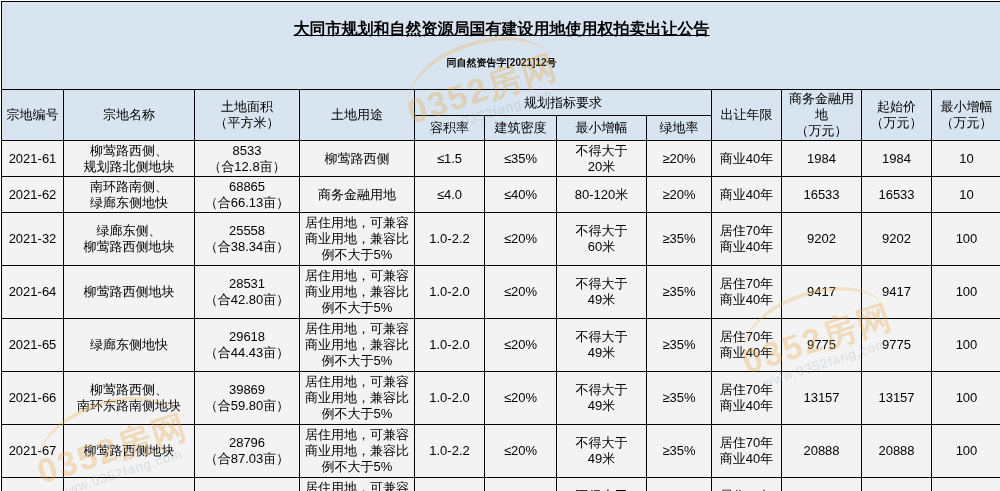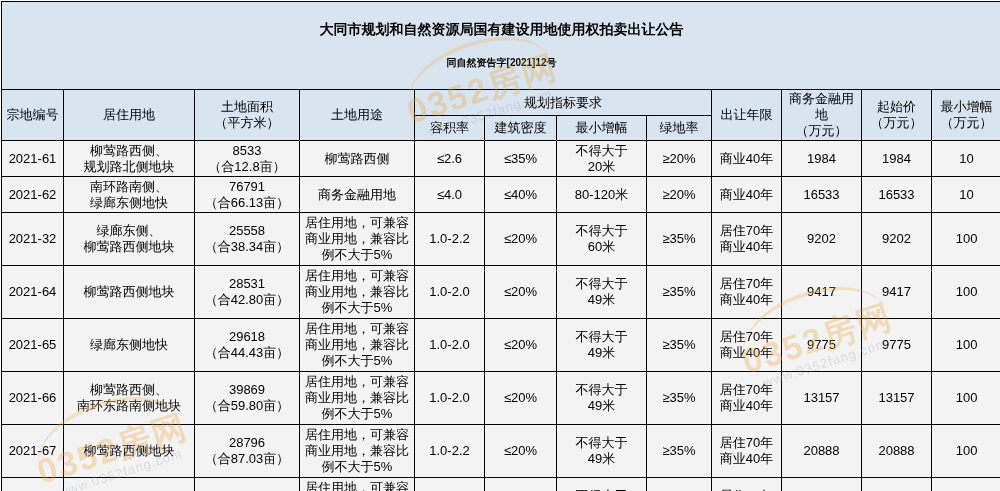--- a/index.html
+++ b/index.html
@@ -10,21 +10,21 @@
   .page{position:relative;width:1000px;height:491px;}
   table{
     border-collapse:collapse;table-layout:fixed;width:998px;margin:1px 0 0 1px;
   }
   th,td{
     border:1px solid #000;text-align:center;vertical-align:middle;
     padding:1px 2px;font-size:13px;line-height:16px;font-weight:normal;
     background:#f3f3f3;white-space:pre-line;overflow:hidden;
   }
   .title-cell{background:#d8e4f0;height:36px;padding:2px 0;}
-  .title-line1{font-size:14px;font-weight:bold;line-height:18px;}
+  .title-line1{font-size:16px;font-weight:bold;line-height:18px;text-decoration:underline;}
   .title-line2{font-size:10px;font-weight:bold;line-height:17px;text-align:center;}
   thead th{background:#d8e4f0;}
   tr.hdr-top th{height:19px;}
   tr.hdr-sub th{height:18px;}
   tr.row-short td{height:33px;}
   tr.row-tall td{height:50px;}
   
   .watermark{
     position:absolute;transform:rotate(-18deg);pointer-events:none;
     text-align:center;z-index:5;opacity:.30;
@@ -58,21 +58,21 @@
     </colgroup>
     <thead>
       <tr>
         <th class="title-cell" colspan="12">
           <div class="title-line1">大同市规划和自然资源局国有建设用地使用权拍卖出让公告</div>
           <div class="title-line2">同自然资告字[2021]12号</div>
         </th>
       </tr>
       <tr class="hdr-top">
         <th rowspan="2">宗地编号</th>
-        <th rowspan="2">居住用地</th>
+        <th rowspan="2">宗地名称</th>
         <th rowspan="2">土地面积
 （平方米）</th>
         <th rowspan="2">土地用途</th>
         <th colspan="4">规划指标要求</th>
         <th rowspan="2">出让年限</th>
         <th rowspan="2">商务金融用地
 （万元）</th>
         <th rowspan="2">起始价
 （万元）</th>
         <th rowspan="2">最小增幅
@@ -86,35 +86,35 @@
       </tr>
     </thead>
     <tbody>
         <tr class="row-short">
           <td>2021-61</td>
           <td>柳莺路西侧、
 规划路北侧地块</td>
           <td>8533
 （合12.8亩）</td>
           <td>柳莺路西侧</td>
-          <td>≤2.6</td>
+          <td>≤1.5</td>
           <td>≤35%</td>
           <td>不得大于
 20米</td>
           <td>≥20%</td>
           <td>商业40年</td>
           <td>1984</td>
           <td>1984</td>
           <td>10</td>
         </tr>
         <tr class="row-short">
           <td>2021-62</td>
           <td>南环路南侧、
 绿廊东侧地快</td>
-          <td>76791
+          <td>68865
 （合66.13亩）</td>
           <td>商务金融用地</td>
           <td>≤4.0</td>
           <td>≤40%</td>
           <td>80-120米</td>
           <td>≥20%</td>
           <td>商业40年</td>
           <td>16533</td>
           <td>16533</td>
           <td>10</td>

